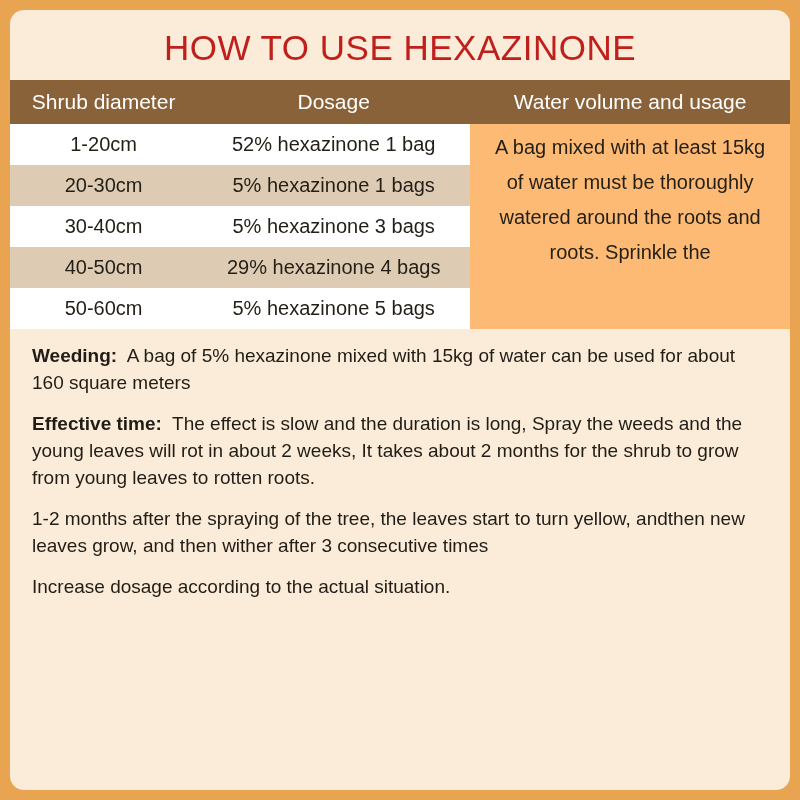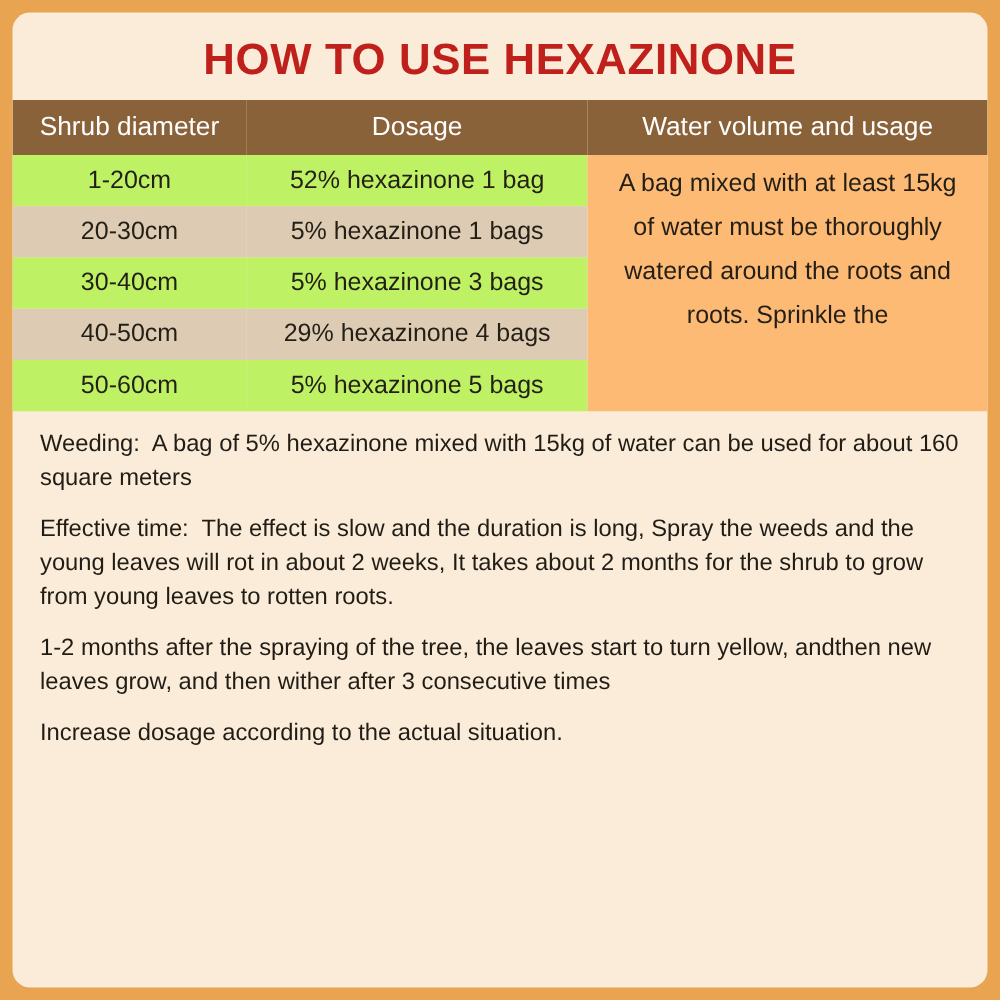--- a/index.html
+++ b/index.html
@@ -21,21 +21,21 @@
     height: 780px;
     background: #faecd8;
     border-radius: 14px;
     box-sizing: border-box;
     overflow: hidden;
   }
   .title {
     text-align: center;
     color: #c0201c;
     font-size: 35px;
-    font-weight: bold;
+    font-weight: normal;
     letter-spacing: 0.5px;
     padding: 18px 0 12px 0;
     margin: 0;
     font-family: "Liberation Sans", sans-serif;
   }
   table.dosage {
     border-collapse: collapse;
     width: 100%;
     table-layout: fixed;
   }
@@ -46,21 +46,21 @@
     font-weight: normal;
     padding: 10px 4px;
     text-align: center;
     margin-left: 20px;
   }
   table.dosage td {
     font-size: 20px;
     color: #231f17;
     text-align: center;
     padding: 9px 4px;
-    background: #bef264;
+    background: #ffffff;
   }
   table.dosage tr.alt td {
     background: #ddccb3;
   }
   table.dosage td.usage-cell {
     background: #fdba74;
     font-size: 20px;
     line-height: 1.75;
     text-align: center;
     padding: 6px 14px;
@@ -73,21 +73,21 @@
   .notes {
     padding: 14px 22px 0 22px;
   }
   .note {
     font-size: 19px;
     line-height: 1.42;
     color: #211d16;
     margin: 0 0 14px 0;
   }
   .note b {
-    font-weight: normal;
+    font-weight: bold;
   }
   .note .sp {
     display: inline;
   }
 </style>
 </head>
 <body>
 
 <div class="card">
 

